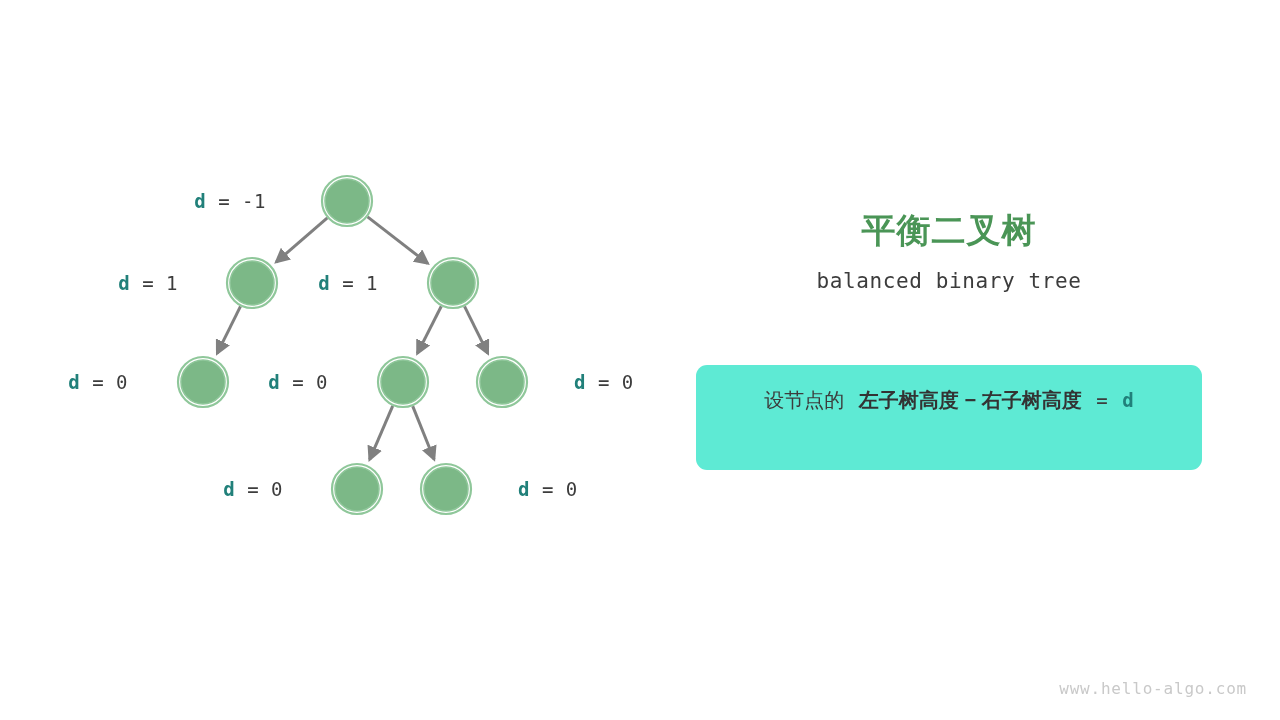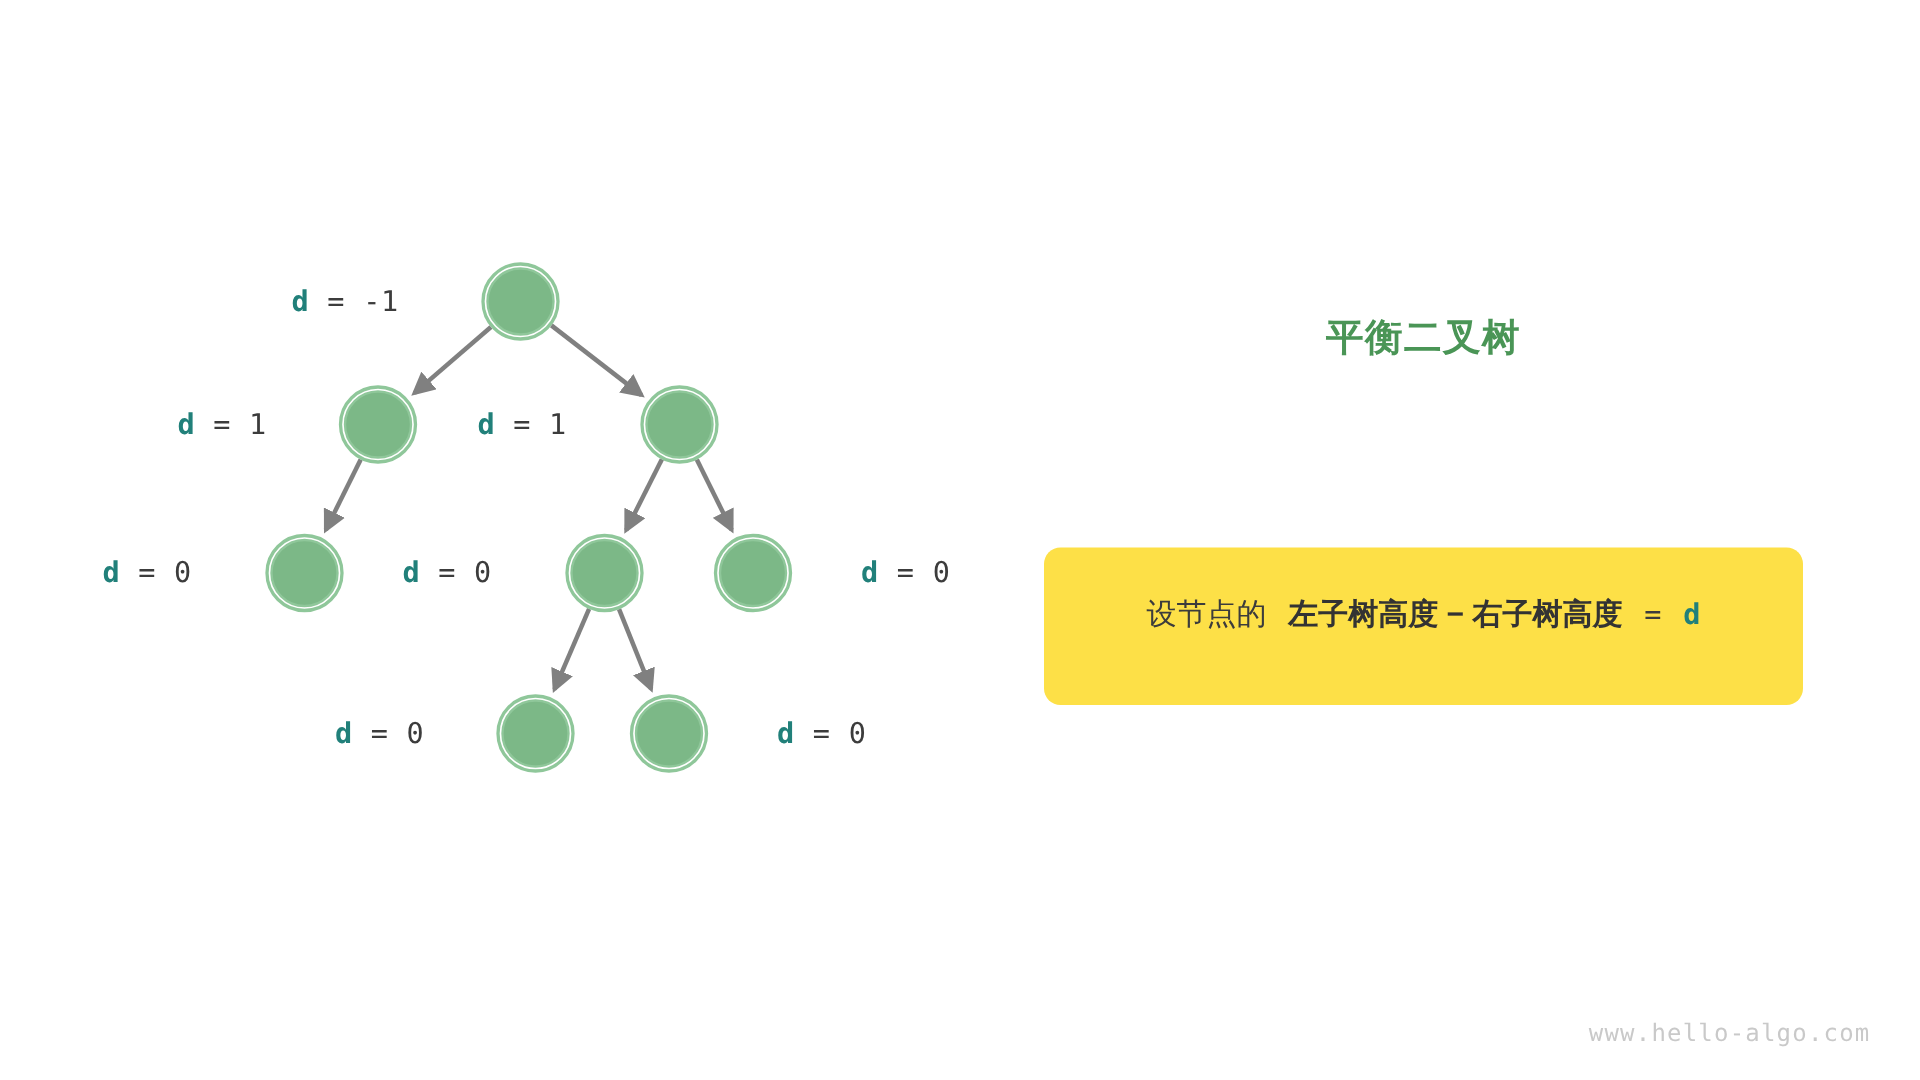--- a/index.html
+++ b/index.html
@@ -51,44 +51,44 @@
   
   .panel {
     position: absolute;
     left: 696px;
     top: 210px;
     width: 506px;
   }
   .panel-title {
     text-align: center;
     color: #4a9556;
-    font-size: 25px;
+    font-size: 34px;
     font-weight: bold;
     letter-spacing: 1px;
     line-height: 1.2;
   }
   .panel-subtitle {
     text-align: center;
     margin-top: 18px;
     font-family: "DejaVu Sans Mono", "Liberation Mono", monospace;
     font-size: 21px;
     color: #3c3c3c;
     letter-spacing: 0.6px;
   }
 
   .info-box {
     position: absolute;
     left: 696px;
     top: 365px;
     width: 506px;
     height: 105px;
-    background: #fde047;
+    background: #5eead4;
     border-radius: 11px;
     box-sizing: border-box;
-    padding: 27px 0 0 0;
+    padding: 17px 0 0 0;
   }
   .info-line {
     text-align: center;
     font-size: 20px;
     color: #3c3c3c;
     line-height: 36px;
     white-space: nowrap;
   }
   .info-line .strong {
     font-weight: bold;
@@ -177,20 +177,21 @@
       <div class="node-label" style="top: 283px; left: 378px; transform: translate(-100%, -50%);"><span class="d">d</span><span> = 1</span></div>
       <div class="node-label" style="top: 382px; left: 128px; transform: translate(-100%, -50%);"><span class="d">d</span><span> = 0</span></div>
       <div class="node-label" style="top: 382px; left: 328px; transform: translate(-100%, -50%);"><span class="d">d</span><span> = 0</span></div>
       <div class="node-label" style="top: 382px; left: 574px; transform: translate(0px, -50%);"><span class="d">d</span><span> = 0</span></div>
       <div class="node-label" style="top: 489px; left: 283px; transform: translate(-100%, -50%);"><span class="d">d</span><span> = 0</span></div>
       <div class="node-label" style="top: 489px; left: 518px; transform: translate(0px, -50%);"><span class="d">d</span><span> = 0</span></div>
     </div>
 
   <div class="panel">
     <div class="panel-title">平衡二叉树</div>
+    <div class="panel-subtitle">balanced binary tree</div>
   </div>
 
   <div class="info-box">
     <div class="info-line">
       <span>设节点的</span><span class="sp"></span>
       <span class="strong">左子树高度 − 右子树高度</span><span class="sp"></span>
       <span class="mono">=</span><span class="sp"></span>
       <span class="d mono">d</span>
     </div>
   </div>

